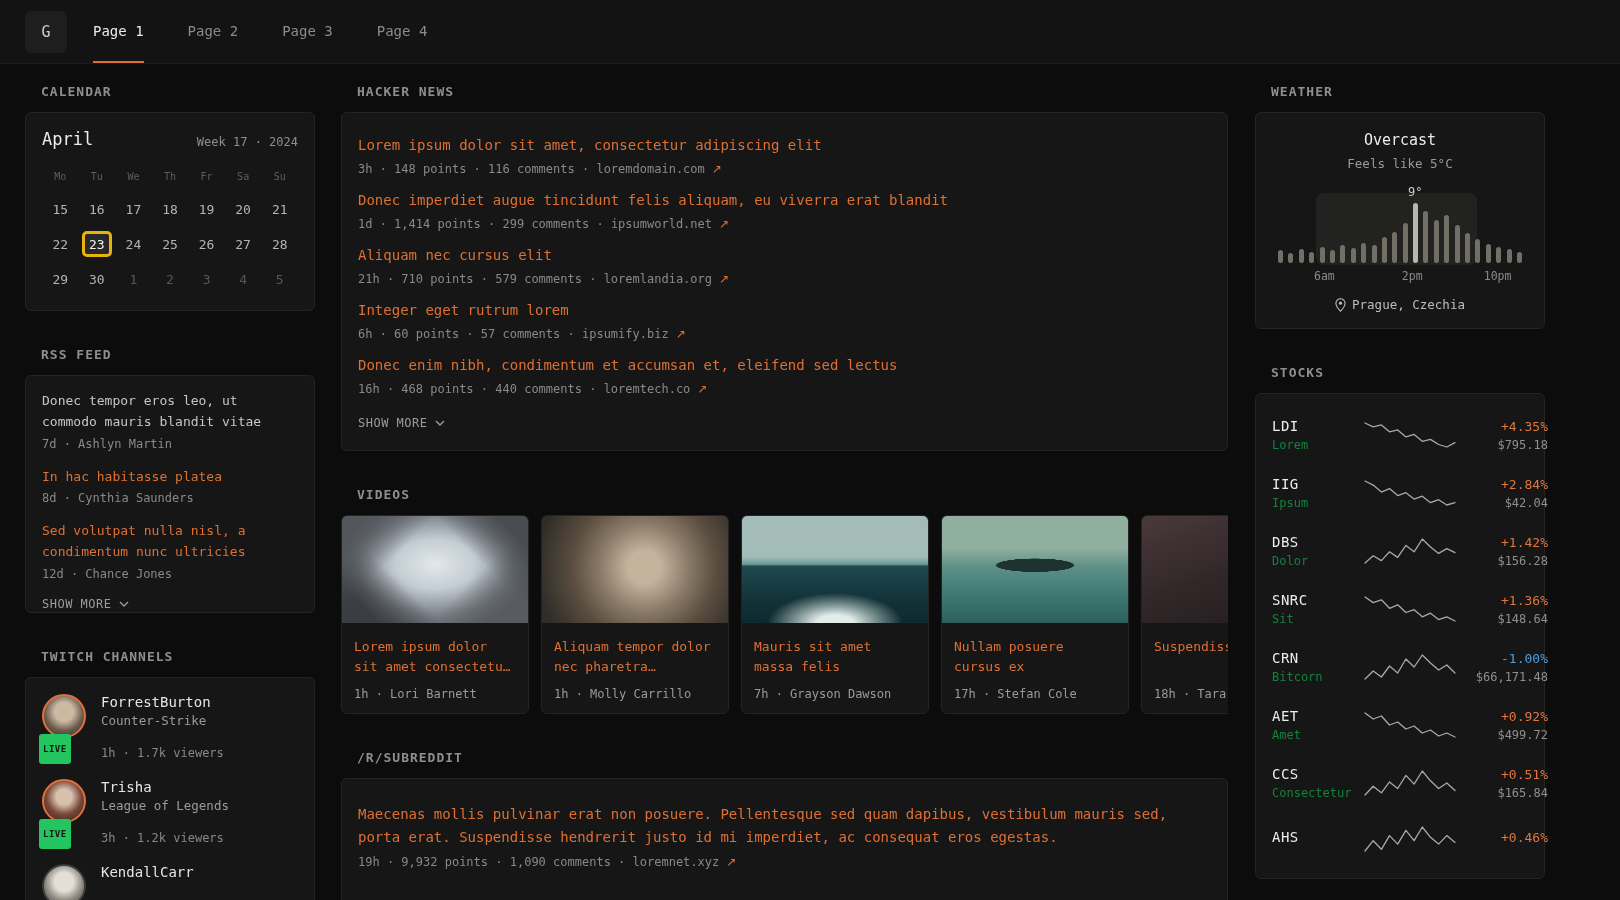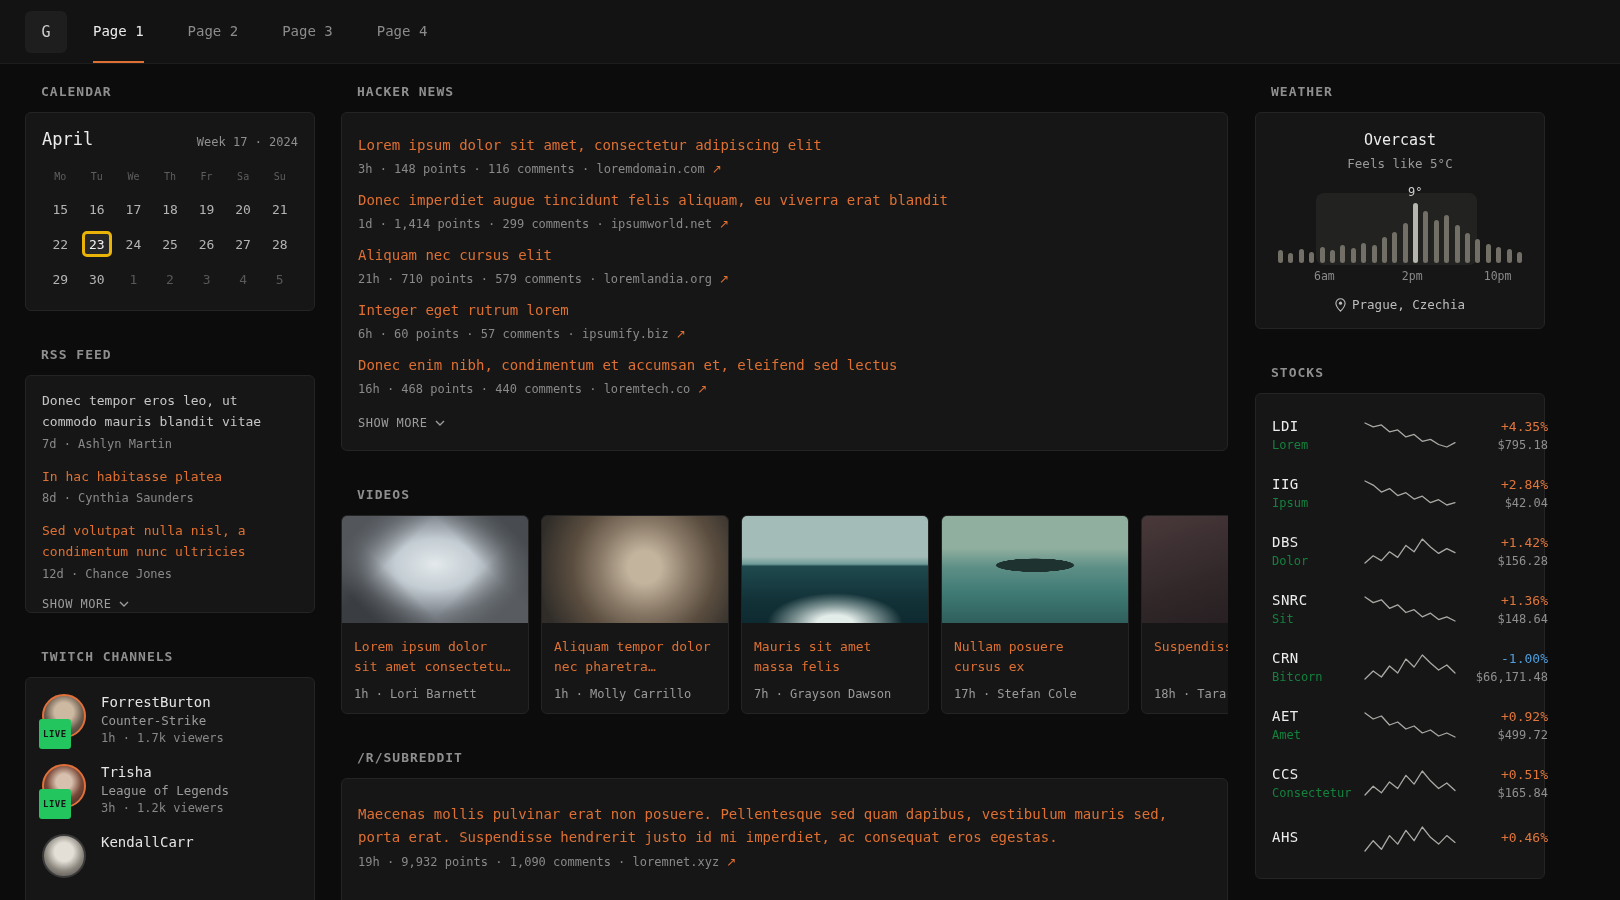--- a/index.html
+++ b/index.html
@@ -53,21 +53,21 @@
   .tw-avwrap{position:relative;width:46px;flex:none}
   .tw-av{width:44px;height:44px;border-radius:50%;border:2px solid #e2703a}
   .tw-av.offline{border-color:#3a3a3a}
   .av1{background:radial-gradient(circle at 50% 40%, #cdb9a2 0 30%, #6b5c4e 60%, #2f2a26 100%)}
   .av2{background:radial-gradient(circle at 50% 40%, #d8c0ae 0 25%, #7a4a3a 55%, #241a18 100%)}
   .av3{background:radial-gradient(circle at 50% 40%, #e3ded6 0 30%, #8c8880 60%, #403c38 100%)}
   .live{position:absolute;left:-3px;bottom:-4px;background:#22c55e;color:#161616;
         font-size:9px;letter-spacing:.5px;padding:10px 4px;border-radius:3px;font-weight:bold}
   .tw-name{color:#e5e5e5;font-size:14px}
   .tw-game{color:#9b9b9b;font-size:12.5px;margin-top:3px}
-  .tw-meta{color:#878787;font-size:12px;margin-top:3px}
+  .tw-meta{color:#878787;font-size:12px;margin-top:18px}
 
   
   .hn{padding:8px 16px 20px}
   .hn-item{margin:14px 0 0}
   .hn-title{color:#df7033;font-size:14px;line-height:1.5;cursor:pointer;display:block;text-decoration:none}
   .hn-meta{color:#898989;font-size:12px;margin-top:6px}
   .domain{color:#898989;cursor:pointer;text-decoration:none}
   .ext{color:#df7033;font-family:"DejaVu Sans",sans-serif}
   .hn .show-more{margin-top:20px}
 

